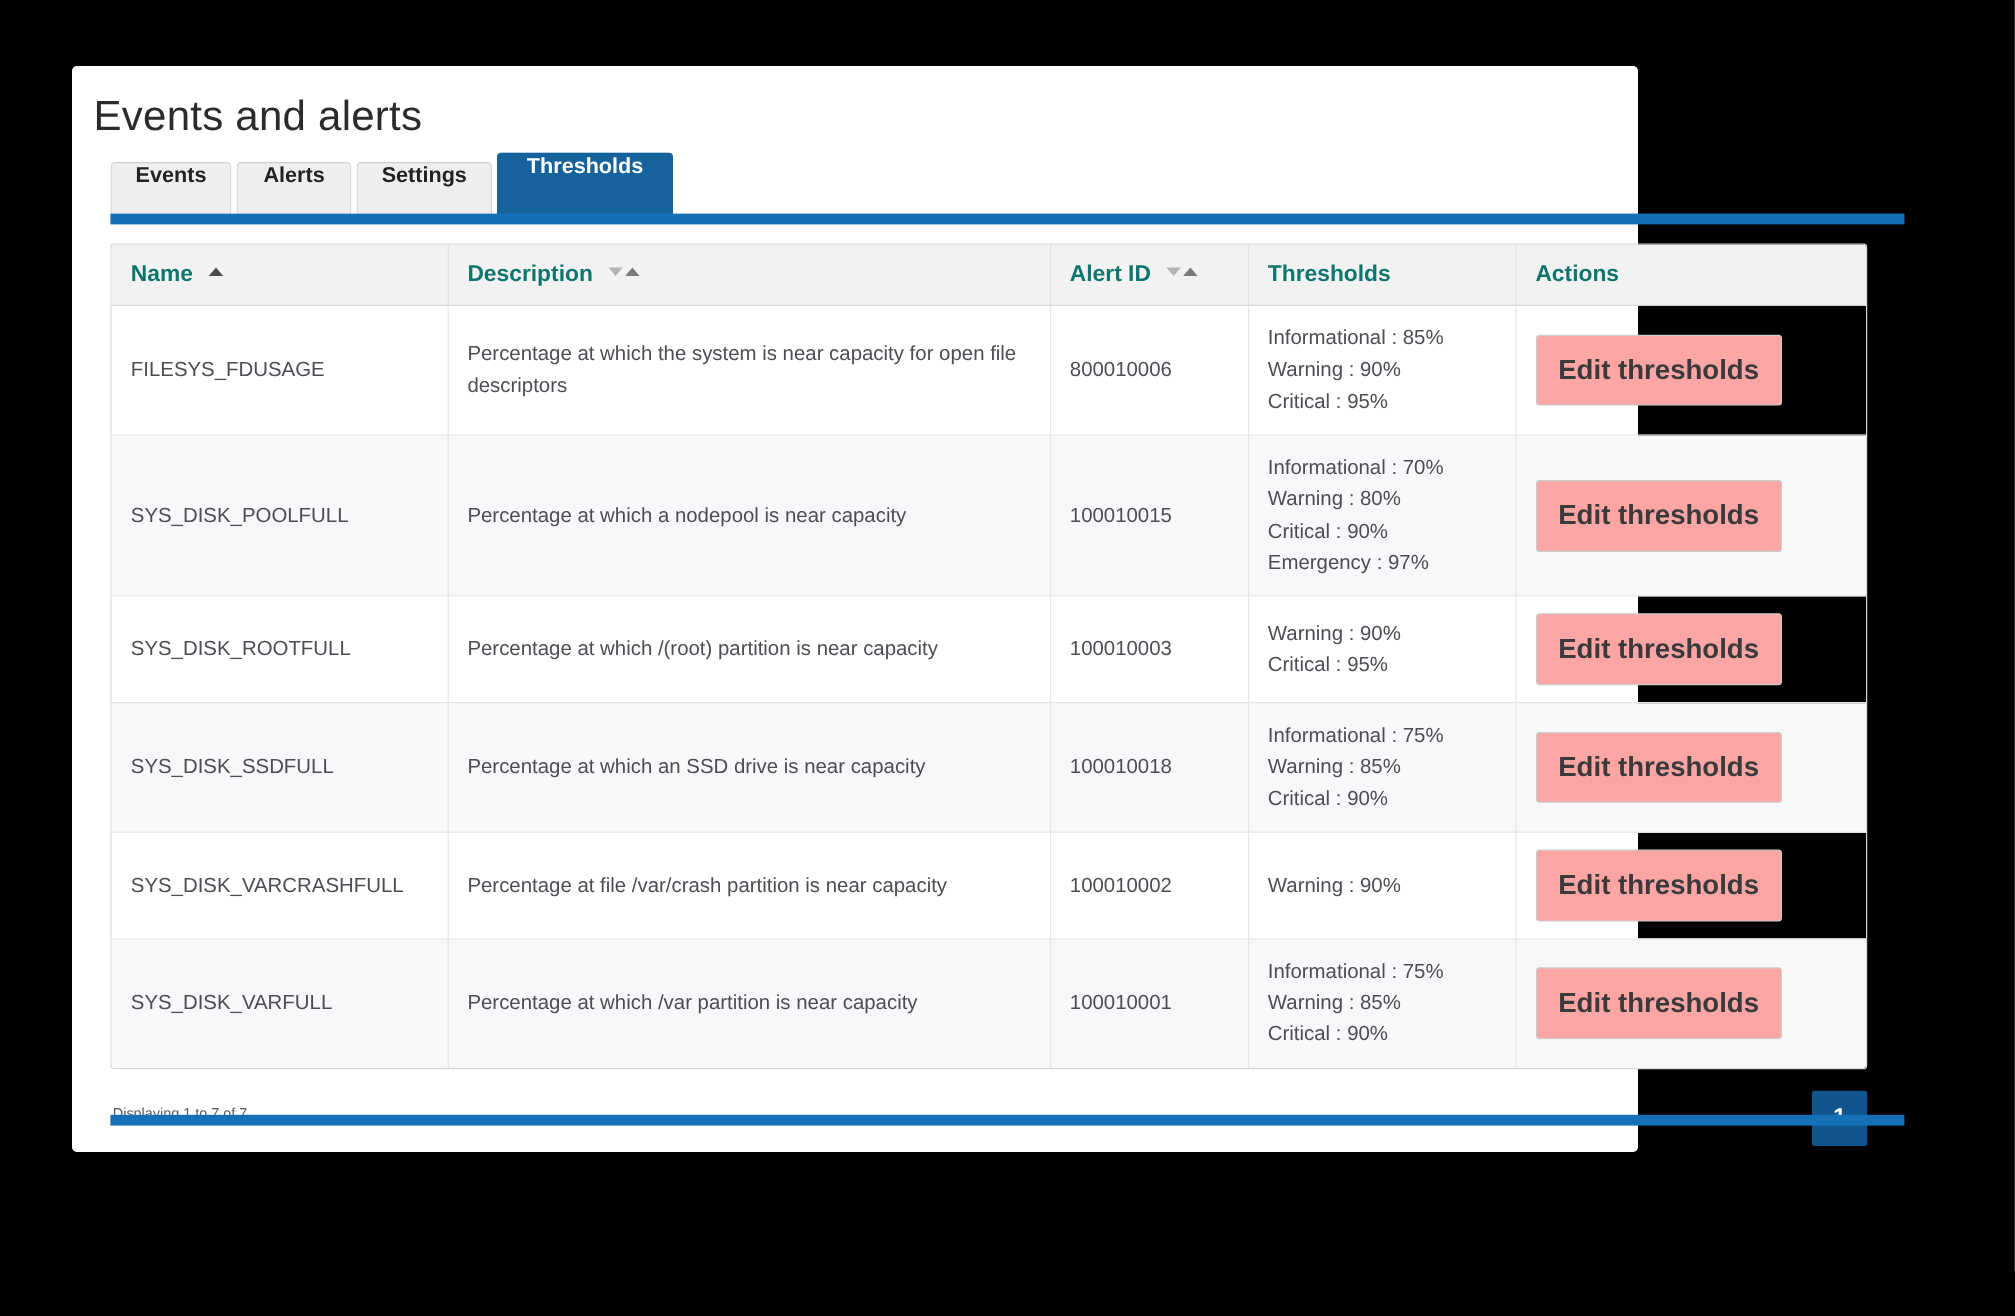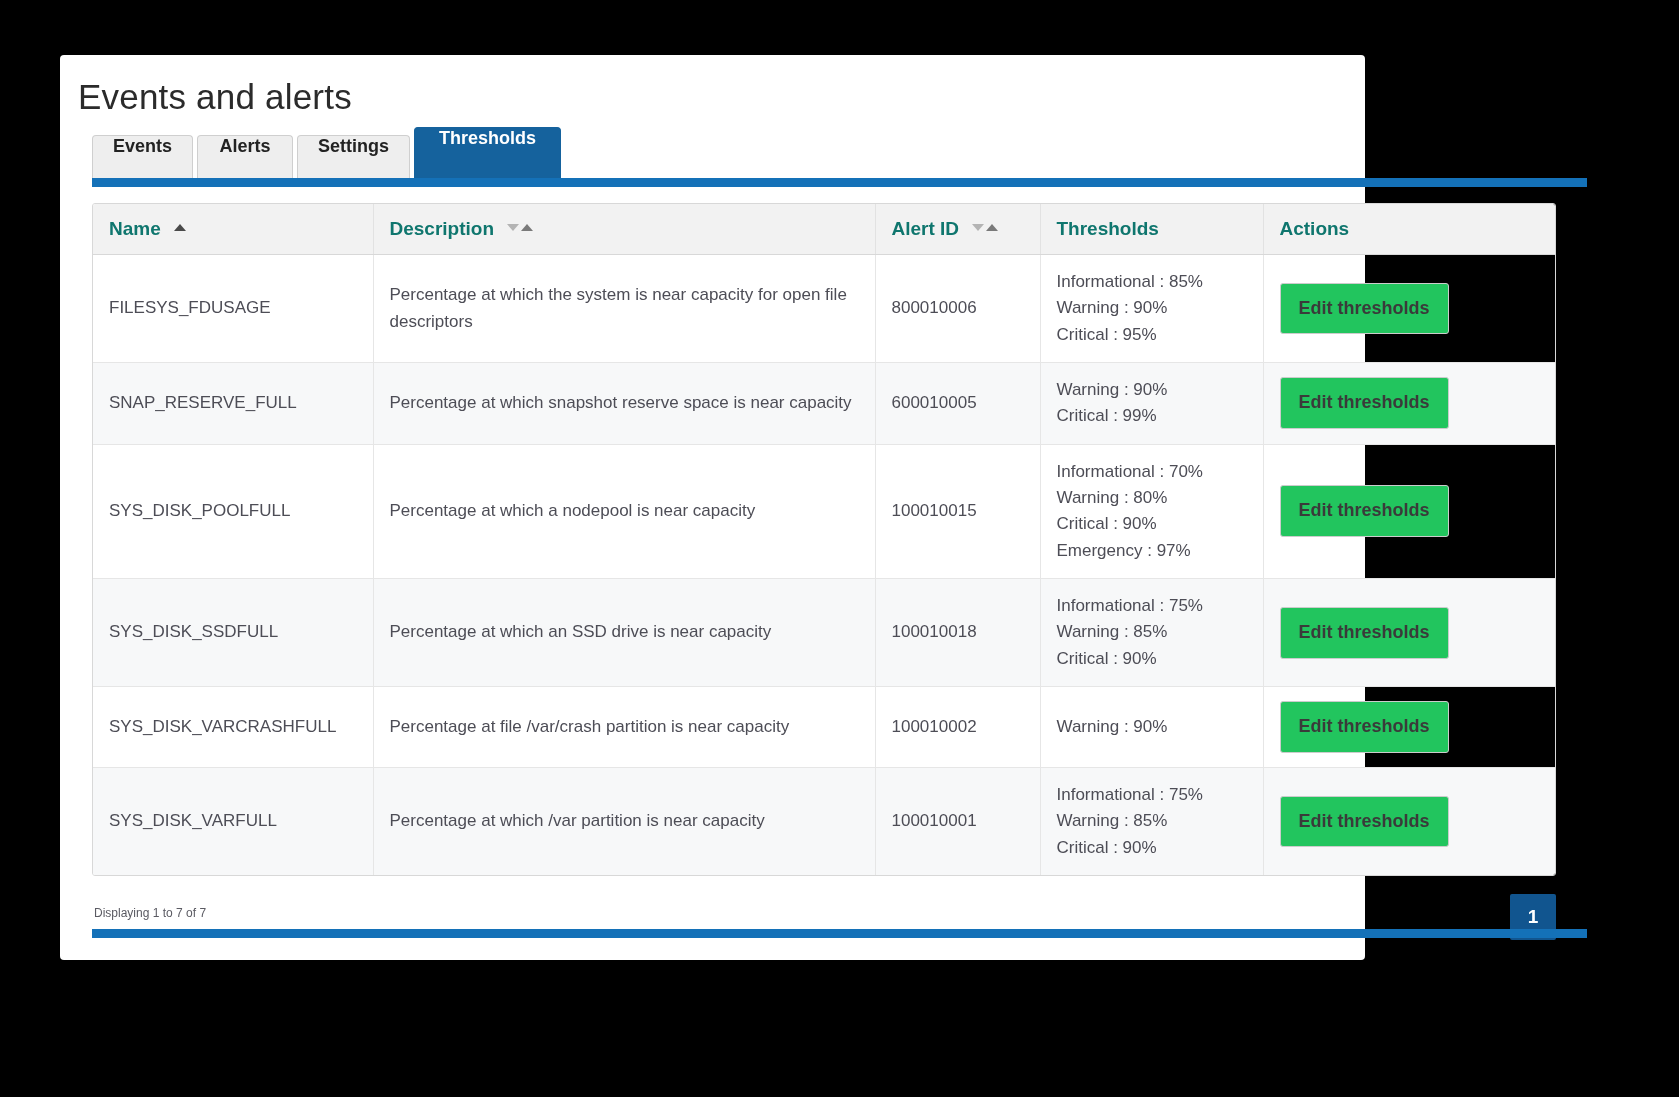--- a/index.html
+++ b/index.html
@@ -137,25 +137,25 @@
   }
   .arr.down {
     border-left: 6px solid transparent;
     border-right: 6px solid transparent;
     border-top: 7px solid #b4b4b4;
   }
   .arr.up.active { border-bottom-color: #4a4a4a; }
   .thr-line { display: block; white-space: nowrap; }
   .edit-btn {
     display: inline-block;
-    background: #22c55e;
+    background: #fca5a5;
     border: 1px solid #cccccc;
     border-radius: 3px;
     padding: 11px 18px;
-    font-size: 18px;
+    font-size: 23px;
     font-weight: bold;
     color: #3a3a3a;
     cursor: pointer;
     font-family: "Liberation Sans", sans-serif;
   }
   
   .table-footer {
     margin: 18px 0 0 32px;
     width: 1464px;
     height: 62px;
@@ -257,42 +257,42 @@
             <td>Percentage at which the system is near capacity for open file descriptors</td>
             <td>800010006</td>
             <td>
               <span class="thr-line">Informational : 85%</span>
               <span class="thr-line">Warning : 90%</span>
               <span class="thr-line">Critical : 95%</span>
             </td>
             <td><div class="edit-btn">Edit thresholds</div></td>
           </tr>
           <tr>
-            <td>SNAP_RESERVE_FULL</td>
-            <td>Percentage at which snapshot reserve space is near capacity</td>
-            <td>600010005</td>
-            <td>
-              <span class="thr-line">Warning : 90%</span>
-              <span class="thr-line">Critical : 99%</span>
-            </td>
-            <td><div class="edit-btn">Edit thresholds</div></td>
-          </tr>
-          <tr>
             <td>SYS_DISK_POOLFULL</td>
             <td>Percentage at which a nodepool is near capacity</td>
             <td>100010015</td>
             <td>
               <span class="thr-line">Informational : 70%</span>
               <span class="thr-line">Warning : 80%</span>
               <span class="thr-line">Critical : 90%</span>
               <span class="thr-line">Emergency : 97%</span>
             </td>
             <td><div class="edit-btn">Edit thresholds</div></td>
           </tr>
           <tr>
+            <td>SYS_DISK_ROOTFULL</td>
+            <td>Percentage at which /(root) partition is near capacity</td>
+            <td>100010003</td>
+            <td>
+              <span class="thr-line">Warning : 90%</span>
+              <span class="thr-line">Critical : 95%</span>
+            </td>
+            <td><div class="edit-btn">Edit thresholds</div></td>
+          </tr>
+          <tr>
             <td>SYS_DISK_SSDFULL</td>
             <td>Percentage at which an SSD drive is near capacity</td>
             <td>100010018</td>
             <td>
               <span class="thr-line">Informational : 75%</span>
               <span class="thr-line">Warning : 85%</span>
               <span class="thr-line">Critical : 90%</span>
             </td>
             <td><div class="edit-btn">Edit thresholds</div></td>
           </tr>

